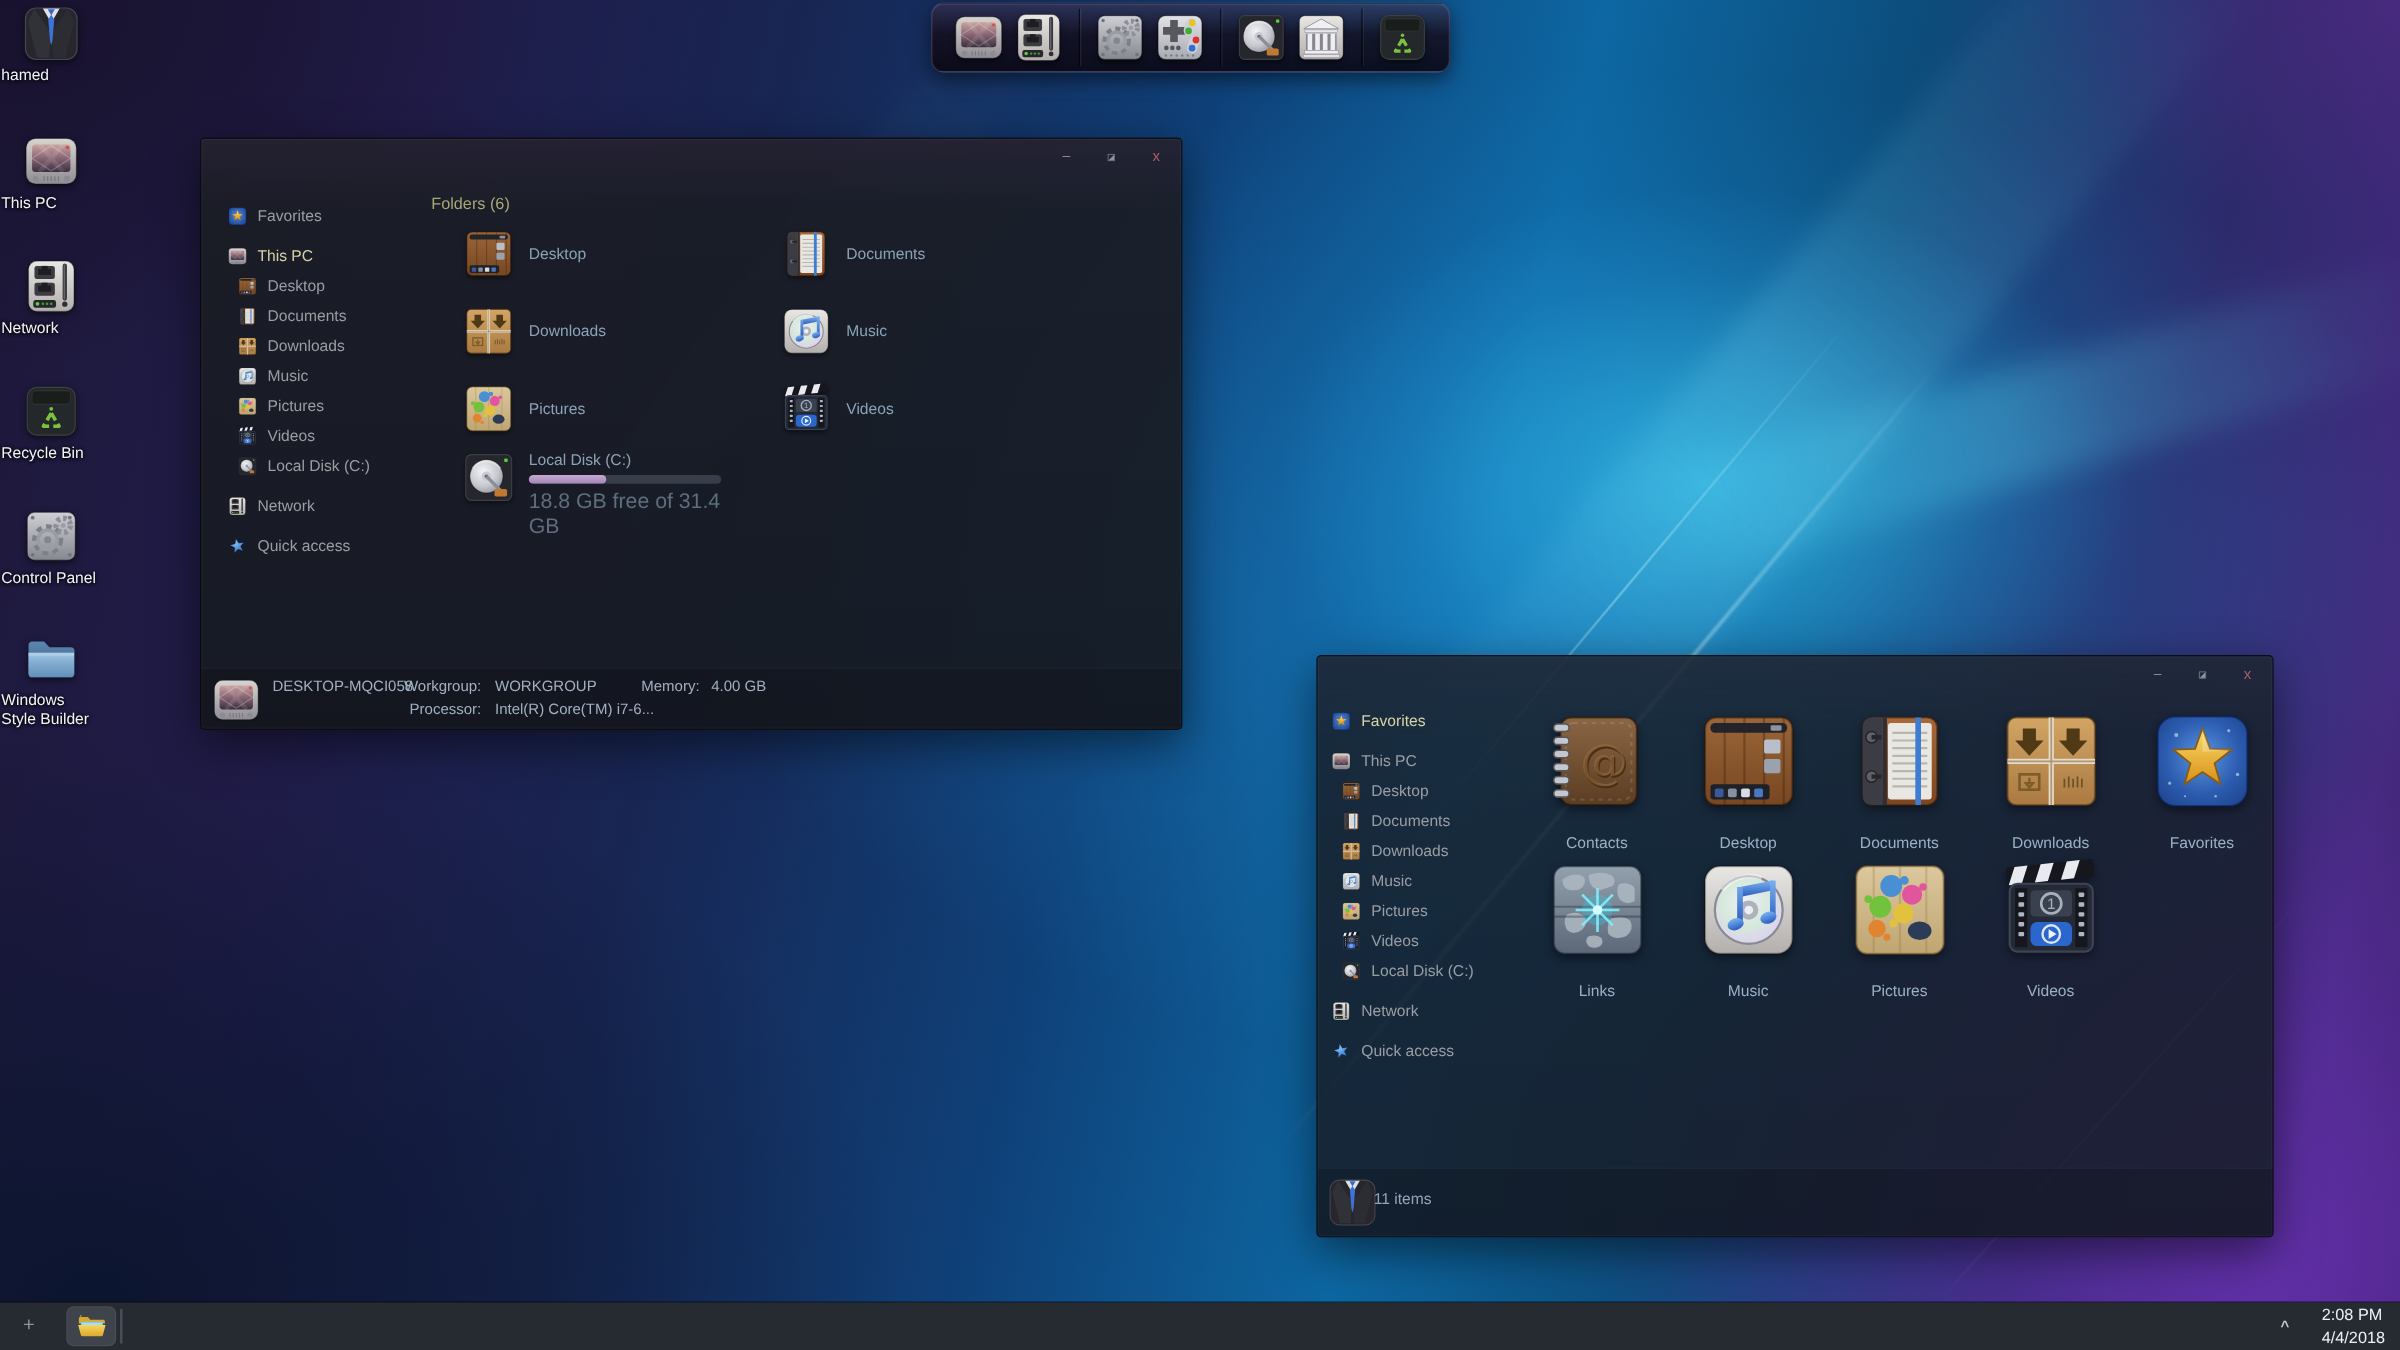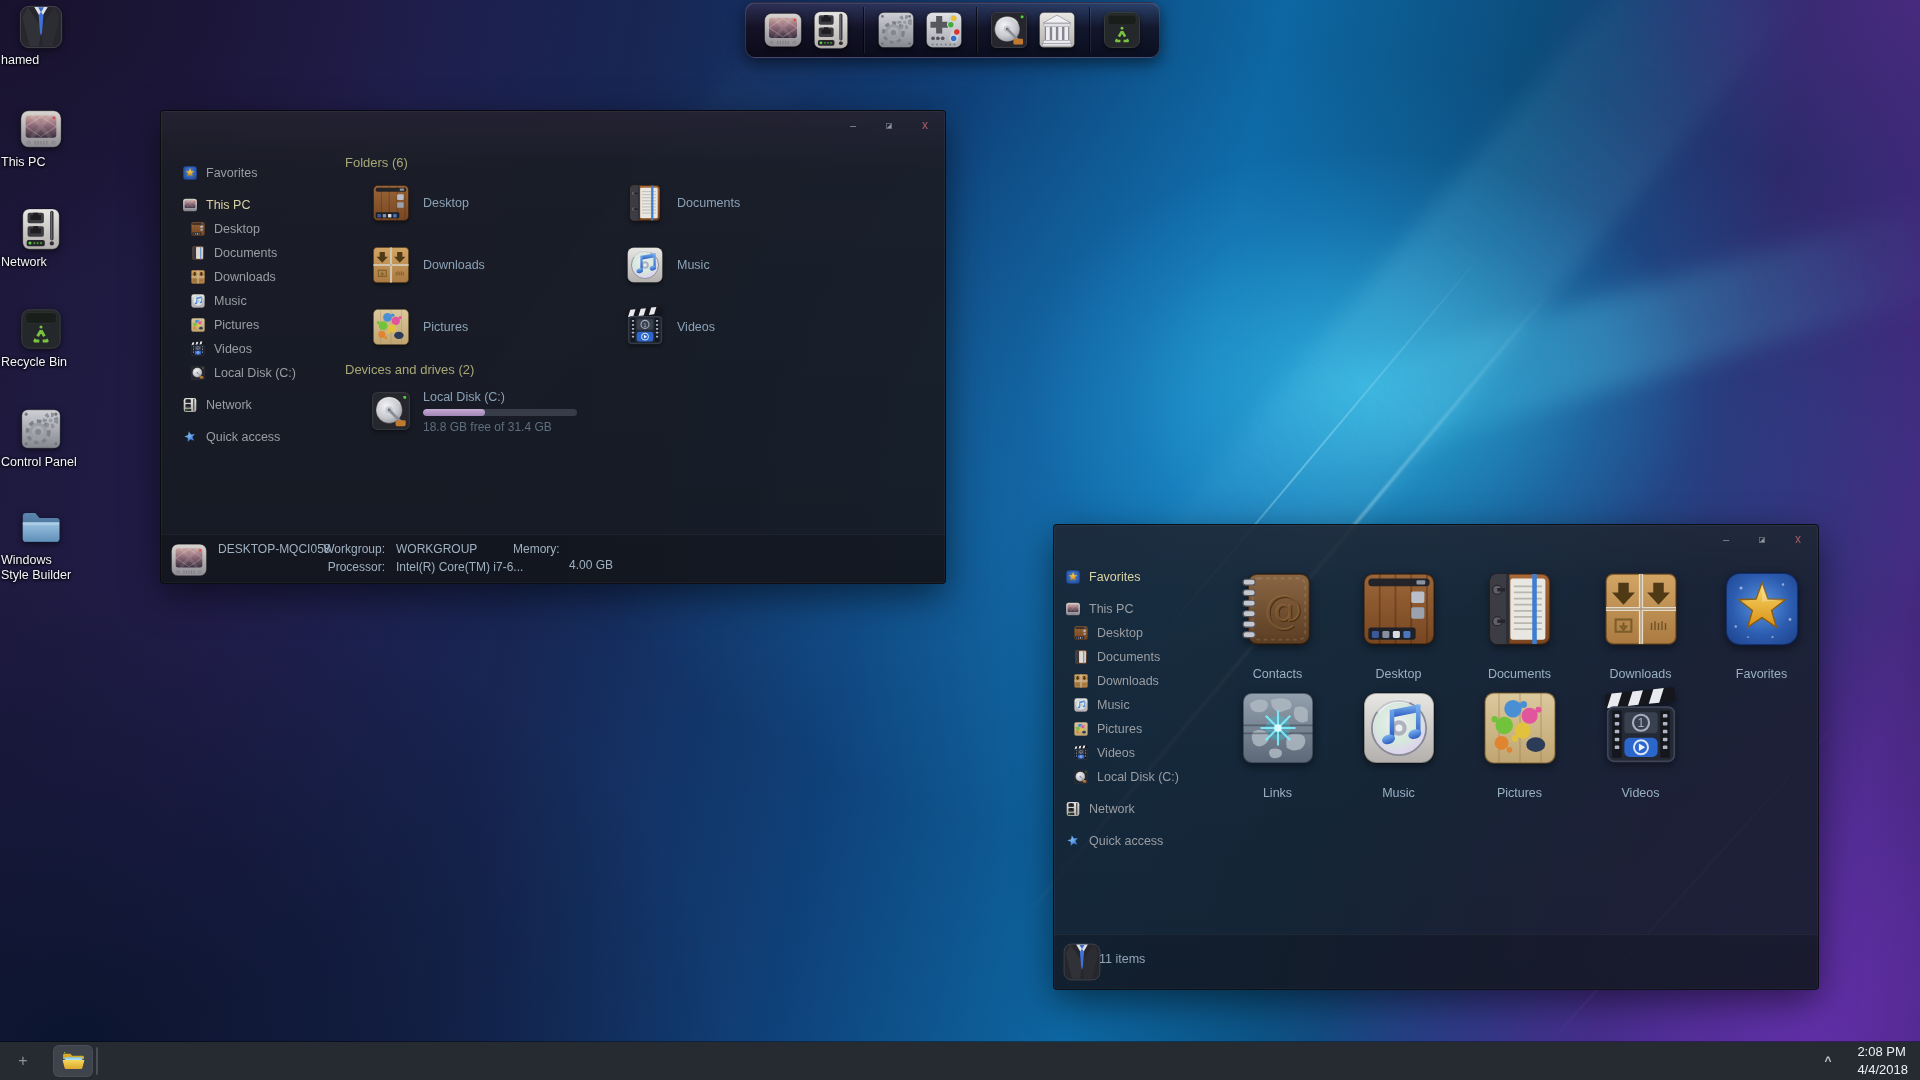--- a/index.html
+++ b/index.html
@@ -84,35 +84,35 @@
   .tic{width:42px;height:42px;margin-left:25px;flex:none;filter:drop-shadow(0 2px 2px rgba(0,0,0,.45))}
   .tlabel{margin-left:11px;font-size:12.5px;color:#8ba2b6}
   .drivegrid{display:grid;grid-template-columns:254px 254px;margin-top:12px}
   .drive{display:flex;align-items:flex-start;cursor:pointer}
   .drive .tic{width:44px;height:44px;margin-left:24px}
   .drive-info{margin-left:10px;padding-top:1px}
   .drive-name{font-size:12.5px;color:#8ba2b6}
   .drive-bar{width:154px;height:7px;border-radius:3.5px;background:rgba(130,140,155,.30);
     margin:5px 0 4px;overflow:hidden}
   .drive-fill{height:100%;border-radius:3.5px;background:linear-gradient(180deg,#c5aad3,#a186b6)}
-  .drive-free{font-size:12px;color:#5d6f7e}
+  .drive-free{font-size:17px;color:#5d6f7e}
   .cdtile{display:flex;align-items:center;cursor:pointer}
   
   .statusbar{position:absolute;left:0;right:0;bottom:0;
     border-top:1px solid rgba(255,255,255,.05);background:rgba(13,16,22,.28)}
   .status1{height:48px}
   .status2{height:54px}
   .stic{position:absolute;left:8px;top:5px;width:40px;height:40px}
   .status2 .stic{top:7px}
   .st{position:absolute;font-size:12px;color:#9fb1c0;white-space:nowrap}
   .s-a{left:57px;top:7px}
   .s-lab1{left:150px;top:7px;width:74px;text-align:right}
   .s-val1{left:235px;top:7px}
   .s-lab2{left:352px;top:7px}
-  .s-val2{left:408px;top:23px}
+  .s-val2{left:408px;top:7px}
   .s-lab3{left:150px;top:25px;width:74px;text-align:right}
   .s-val3{left:235px;top:25px}
   .s-items{left:45px;top:17px;font-size:12.5px;color:#93a5b8}
   
   .main2{flex:1;padding:12px 0 0 7px}
   .grid2{display:flex;flex-wrap:wrap;width:610px}
   .gtile{width:121px;height:119px;text-align:center;cursor:pointer}
   .gic{width:84px;height:84px;display:block;margin:0 auto;filter:drop-shadow(0 3px 4px rgba(0,0,0,.45))}
   .glabel{margin-top:16px;font-size:12.5px;color:#9ab0c5}
   
@@ -716,21 +716,20 @@
             </svg>
           <span class="tlabel">Pictures</span>
         </div>
         <div class="tile">
           <svg class="tic">
               <use href="#sym-videos"></use>
             </svg>
           <span class="tlabel">Videos</span>
         </div>
       </div>
-      <div class="sect-h h2">Devices and drives (2)</div>
       <div class="drivegrid">
         <div class="drive">
           <svg class="tic">
               <use href="#sym-hdd"></use>
             </svg>
           <div class="drive-info">
             <div class="drive-name">Local Disk (C:)</div>
             <div class="drive-bar">
               <div class="drive-fill" style="width: 40%;"></div>
             </div>

